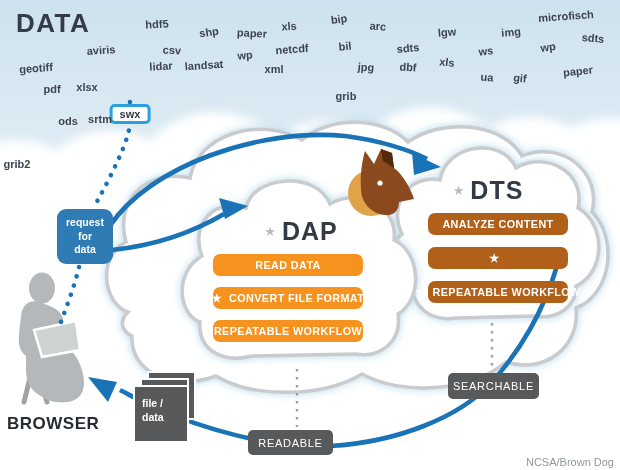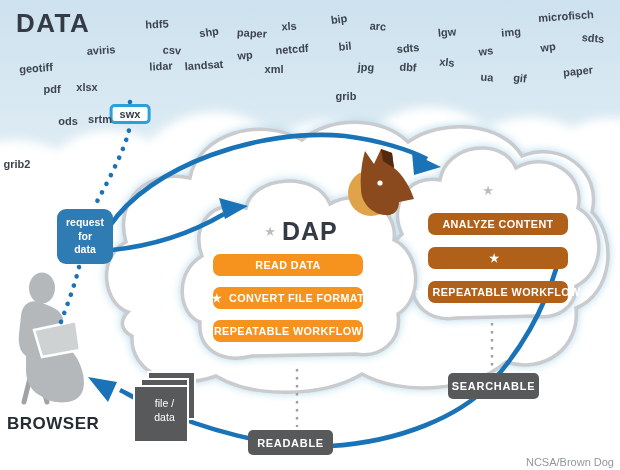--- a/index.html
+++ b/index.html
@@ -12,30 +12,30 @@
   .data-title{left:16px;top:8px;font-size:26px;font-weight:bold;color:#343b46;letter-spacing:1.5px;margin:0;}
   .fmt{position:absolute;z-index:2;font-size:11px;font-weight:bold;color:#3d4450;white-space:nowrap;}
   .fmt.boxed{border:3px solid #2aa0dc;border-radius:5px;background:rgba(255,255,255,.92);padding:1px 7px;color:#333a46;margin-top:26px;}
 
   .request-box{left:57px;top:209px;width:56px;height:55px;background:#2e7cb3;border-radius:9px;
     display:flex;flex-direction:column;align-items:center;justify-content:center;
     color:#fff;font-size:10.5px;font-weight:bold;line-height:1.3;text-align:center;}
   .browser-label{left:7px;top:414px;font-size:17px;font-weight:bold;color:#262c34;letter-spacing:.5px;}
   .credit{right:6px;bottom:2px;font-size:11px;color:#92979b;}
 
-  .badge{background:#58595b;border-radius:5px;color:#fff;font-weight:bold;font-size:11px;
+  .badge{background:#58595b;border-radius:5px;color:#fff;font-weight:normal;font-size:11px;
     letter-spacing:.7px;display:flex;align-items:center;justify-content:center;}
   .badge.readable{left:248px;top:430px;width:85px;height:25px;}
   .badge.searchable{left:448px;top:373px;width:91px;height:26px;}
 
   .file-stack{left:133px;top:371px;width:61px;height:61px;}
   .file-stack .sq{position:absolute;width:45px;height:45px;background:#58595b;border:2px solid #fff;}
   .file-stack .s1{left:14px;top:0;}
   .file-stack .s2{left:7px;top:7px;}
-  .file-stack .s3{left:0;top:14px;color:#fff;font-size:10.5px;font-weight:normal;line-height:1.35;padding:9px 0 0 7px;box-sizing:content-box;text-align:center;}
+  .file-stack .s3{left:0;top:14px;color:#fff;font-size:10.5px;font-weight:bold;line-height:1.35;padding:9px 0 0 7px;box-sizing:content-box;}
 
   .cloud-title{transform:translate(-50%,-50%);display:flex;align-items:center;gap:6px;white-space:nowrap;}
   .cloud-title .tstar{color:#b9bbbd;font-size:13px;}
   .cloud-title .tname{font-size:25px;font-weight:bold;color:#333a46;letter-spacing:1px;}
   .dap-title{left:301px;top:231px;}
   .dts-title{left:488px;top:190px;}
 
   .btncol .btn{position:absolute;height:22px;border-radius:7px;display:flex;align-items:center;justify-content:center;
     color:#fff;font-size:10.8px;font-weight:bold;letter-spacing:.4px;white-space:nowrap;}
   .btncol .btn .btn-star{font-size:11px;margin-right:7px;}
@@ -180,20 +180,21 @@
       </div>
 
       <div class="btn ovl">
 
         <span>REPEATABLE WORKFLOW</span>
       </div>
     </div>
 
   <div class="ovl cloud-title dts-title">
     <span class="tstar">★</span>
+    <span class="tname">DTS</span>
   </div>
   <div id="dts-buttons" class="btncol">
 
       <div class="btn ovl">
 
         <span>ANALYZE CONTENT</span>
       </div>
 
       <div class="btn ovl">
         <span class="btn-star">★</span>

